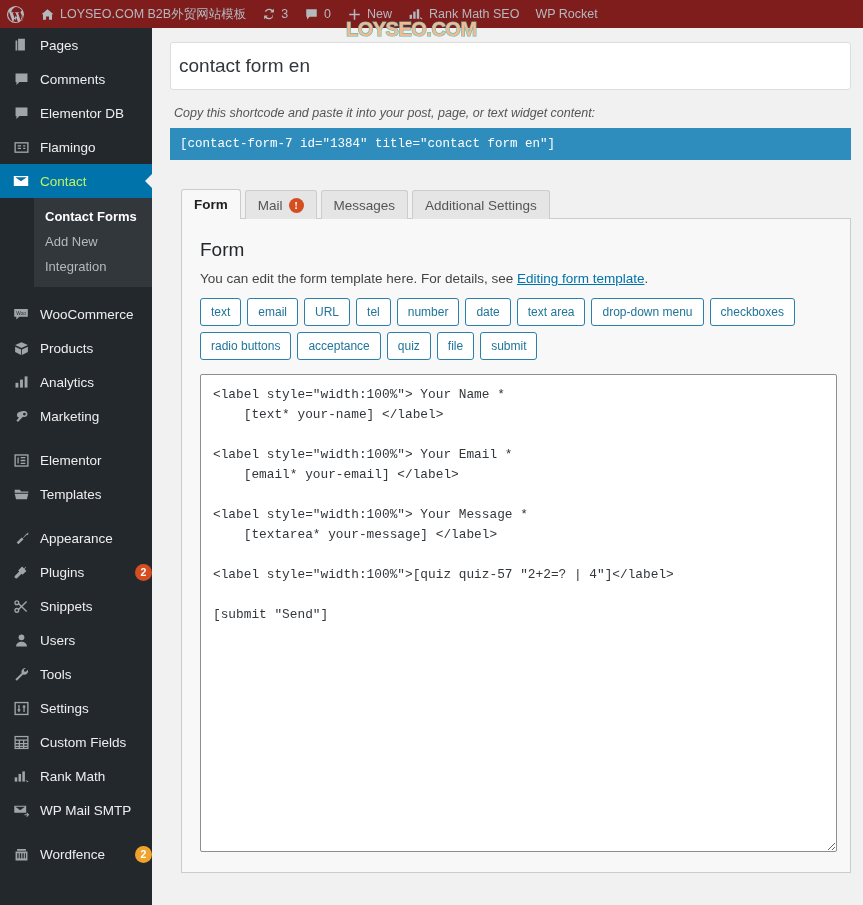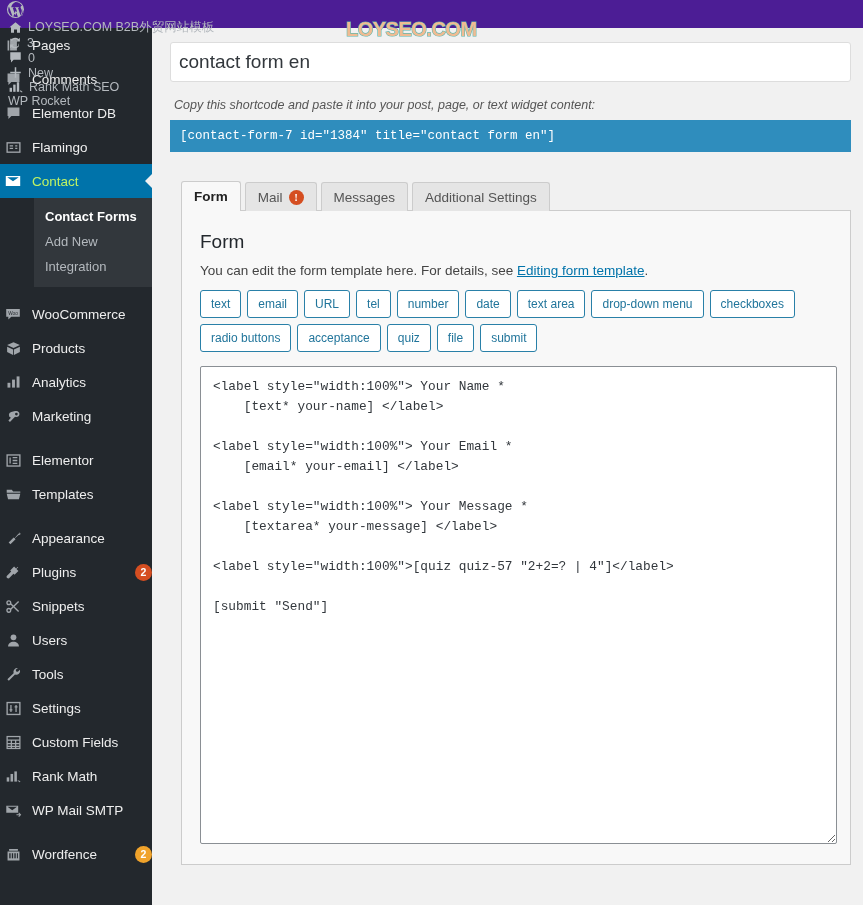--- a/index.html
+++ b/index.html
@@ -9,25 +9,24 @@
     overflow: hidden;
     background: #f1f1f1;
     font-family: "Liberation Sans", sans-serif;
     -webkit-font-smoothing: antialiased;
   }
 
   
   #adminbar {
     position: absolute; top: 0; left: 0;
     width: 863px; height: 28px;
-    background: #4c1d95;
-    display: flex; align-items: flex-start;
+    background: #7f1d1d;
+    display: flex; align-items: center;
     color: #b4b9be; font-size: 12.5px;
     z-index: 30;
-    flex-direction: column;
   }
   .ab-item {
     display: flex; align-items: center; gap: 5px;
     height: 28px; padding: 0 8px;
     color: #b4b9be; white-space: nowrap;
     cursor: pointer;
   }
   .ab-logo { padding: 0 7px 0 6px; }
   .ab-num { font-size: 12.5px; }
   .ab-icon svg { display: block; }
@@ -54,21 +53,21 @@
     position: absolute; top: 28px; left: 0;
     width: 152px; height: 877px;
     background: #23282d;
     z-index: 20;
     overflow: hidden;
   }
   .menu-item {
     position: relative;
     display: flex; align-items: center;
     height: 34px;
-    padding-left: 2px;
+    padding-left: 10px;
     color: #eee; font-size: 13.5px;
     cursor: pointer;
     white-space: nowrap;
   }
   .menu-item.current {
     background: #0073aa; color: #bef264; font-weight: 400;
   }
   .menu-item.current::after {
     content: "";
     position: absolute; right: -1px; top: 50%;
@@ -116,21 +115,21 @@
     position: absolute;
     top: 28px; left: 152px;
     width: 711px; height: 877px;
     background: #f1f1f1;
     overflow: hidden;
   }
   .wrap { padding: 14px 12px 0 18px; }
 
   #title-input {
     display: block;
-    width: 681px; height: 40px;
+    width: 681px; height: 48px;
     padding: 3px 8px;
     font-size: 19px;
     font-family: "Liberation Sans", sans-serif;
     color: #32373c;
     background: #fff;
     border: 1px solid #ddd;
     border-radius: 3px;
     outline: none;
   }
 

